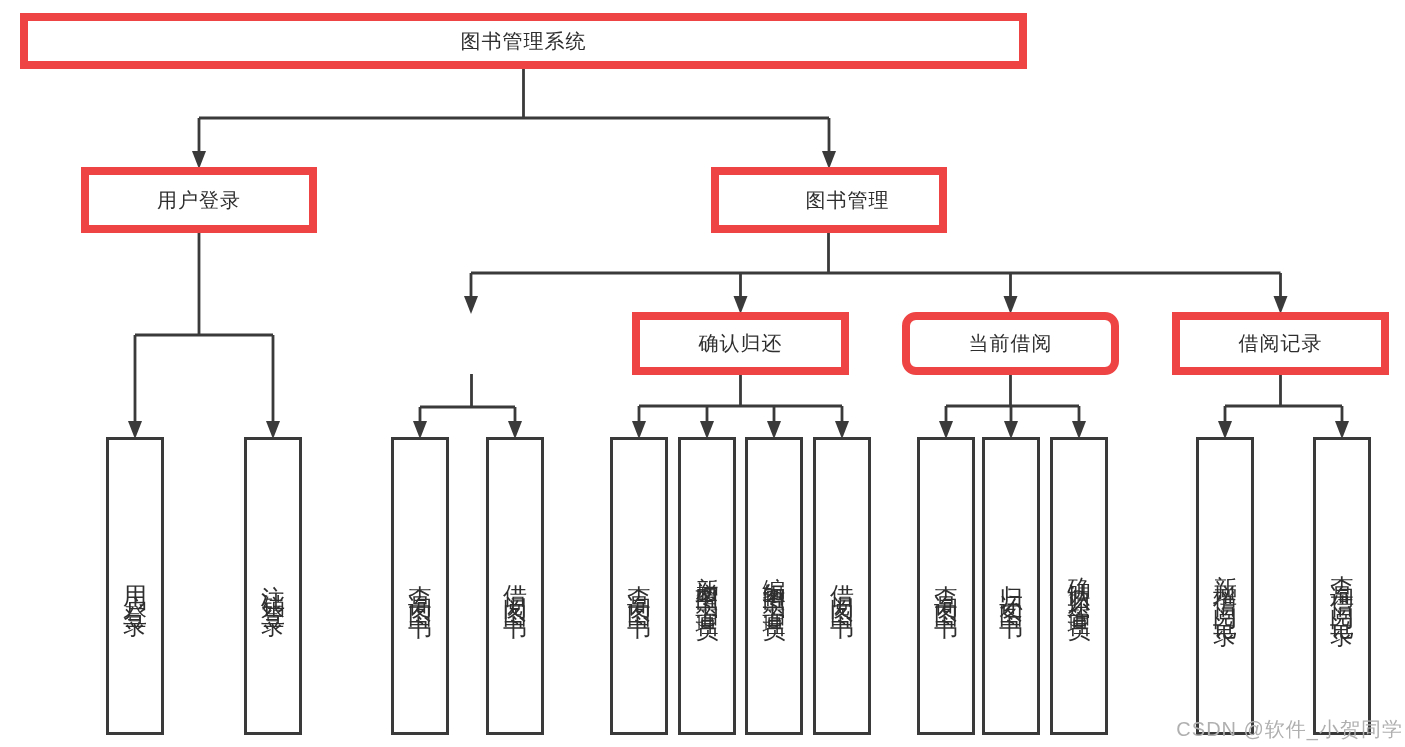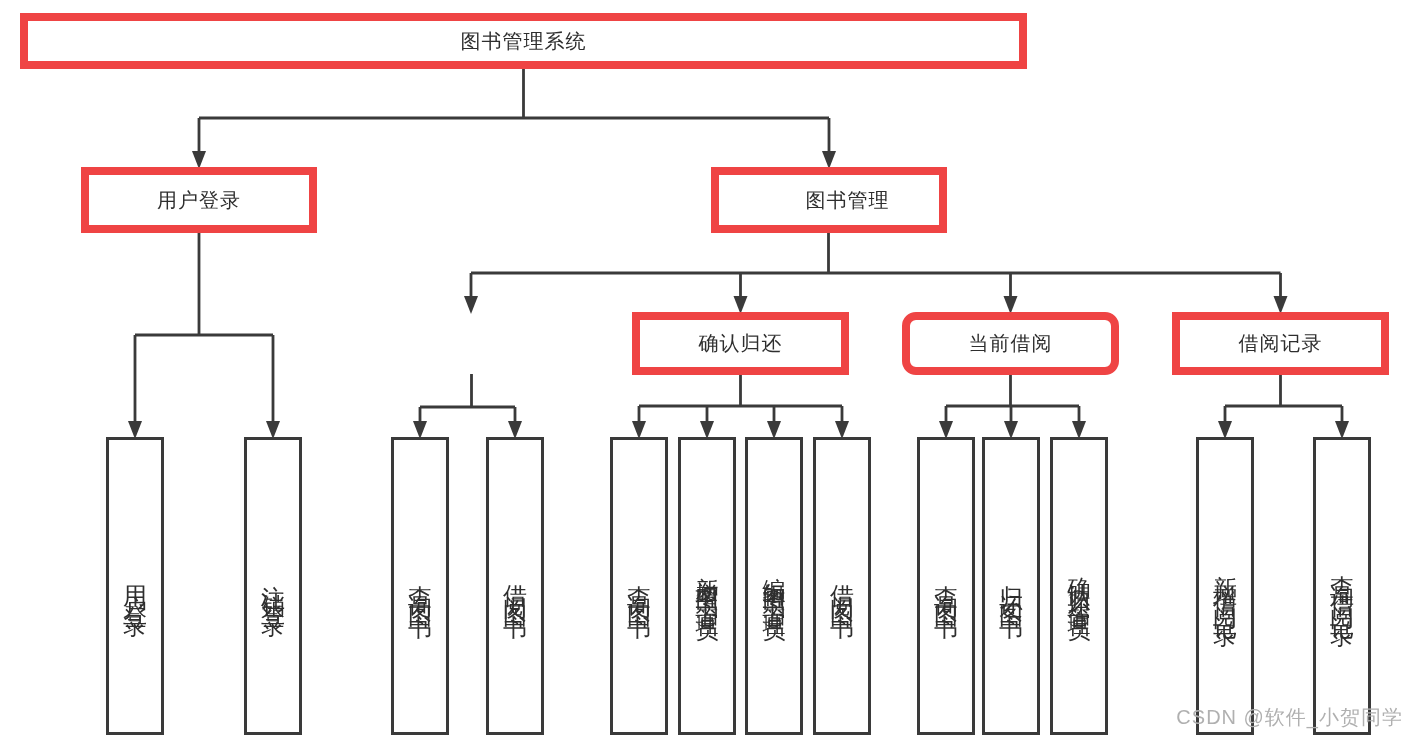--- a/index.html
+++ b/index.html
@@ -55,21 +55,21 @@
     color: #2e2e2e;
     line-height: 1;
   }
   .leaf.tight .vtext {
     letter-spacing: 6px;
     font-size: 23px;
   }
   #watermark {
     position: absolute;
     right: 2px;
-    bottom: 16px;
+    bottom: 4px;
     font-size: 20px;
     color: #b0b0b0;
     letter-spacing: 1px;
     z-index: 5;
     white-space: nowrap;
   }
 </style>
 </head>
 <body>
 

